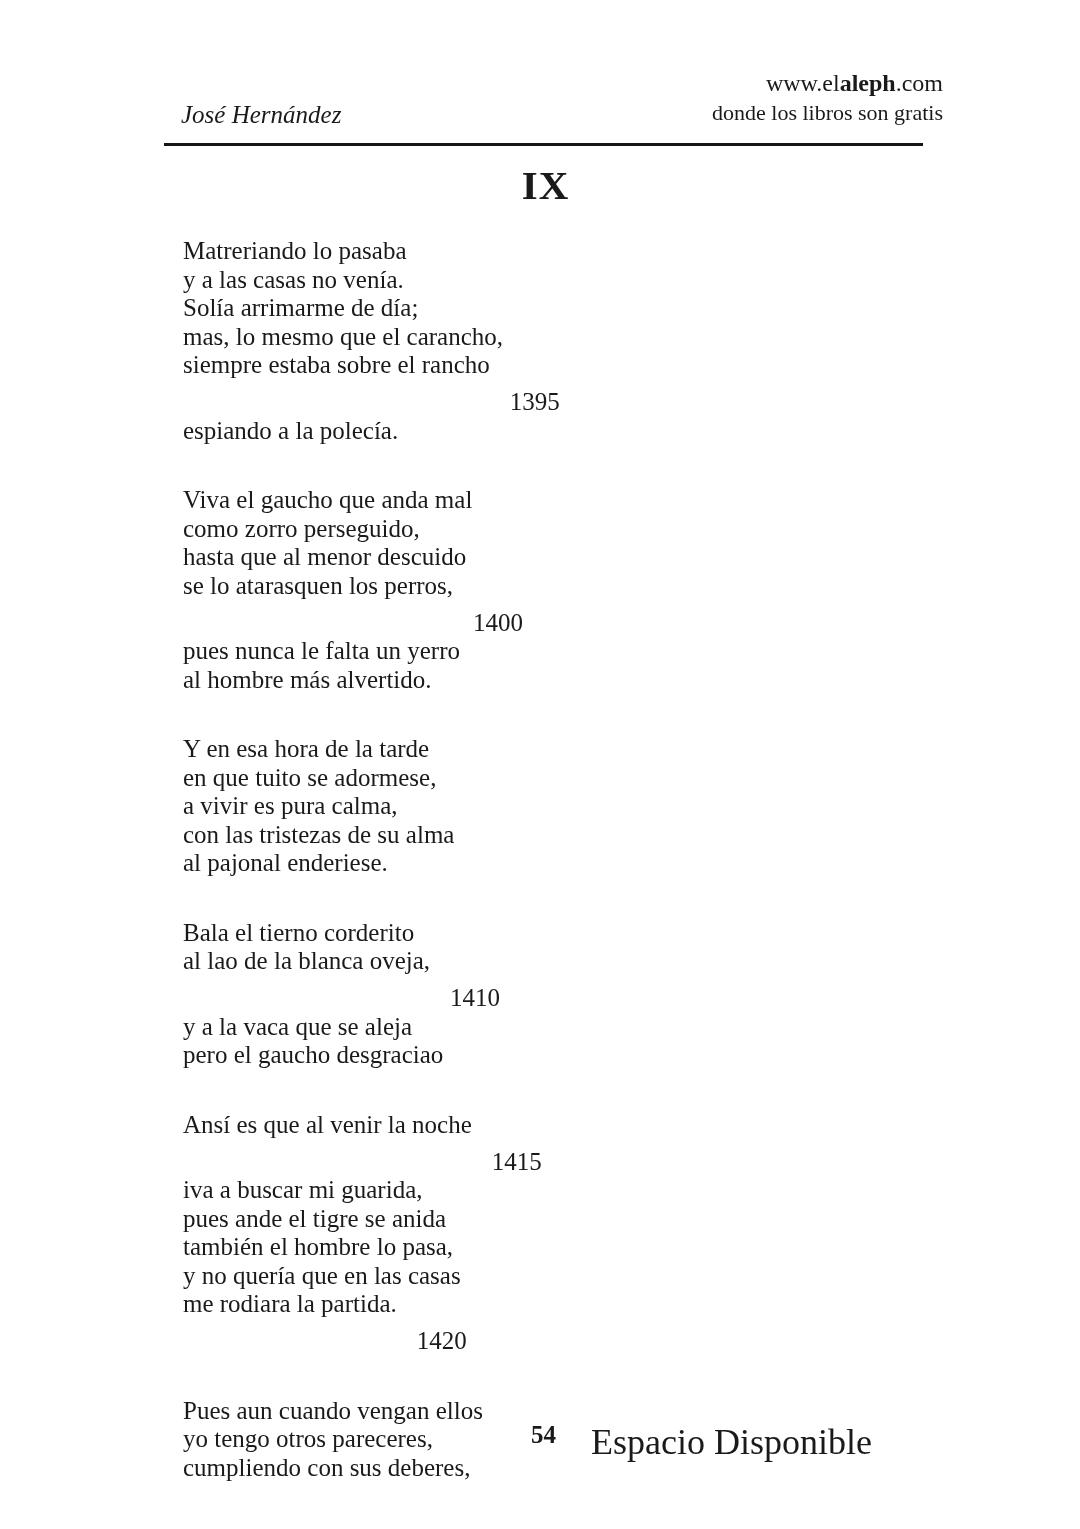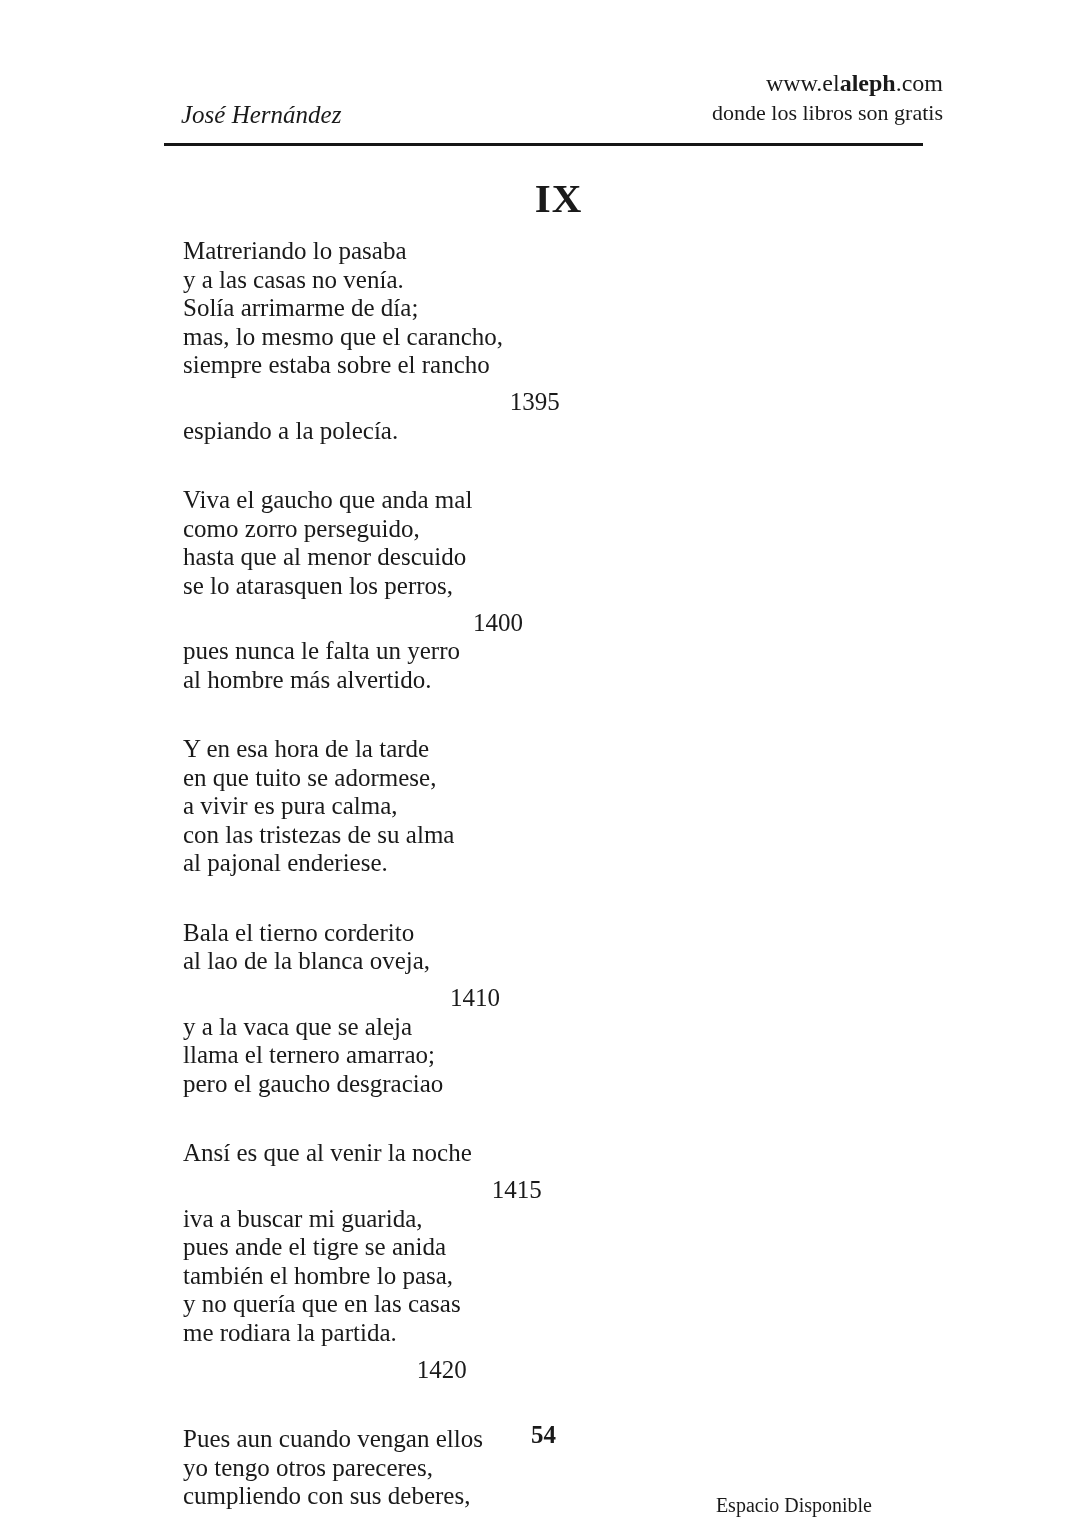--- a/index.html
+++ b/index.html
@@ -43,21 +43,21 @@
     height: 3px;
     background: #161616;
   }
 
   
   .chapter-title {
     position: absolute;
     left: 164px;
     top: 160px;
     width: 759px;
-    margin: 15px;
+    margin: 2px;
     text-align: center;
     font-size: 41px;
     font-weight: bold;
     line-height: 46px;
     letter-spacing: 1px;
   }
 
   
   .poem {
     position: absolute;
@@ -84,22 +84,22 @@
     top: 1420px;
     width: 759px;
     text-align: center;
     font-size: 25px;
     font-weight: bold;
     line-height: 30px;
   }
   .footer-note {
     position: absolute;
     right: 208px;
-    top: 1488px;
-    font-size: 20px;
+    top: 1425px;
+    font-size: 36px;
     line-height: 34px;
     white-space: nowrap;
   }
 </style>
 </head>
 <body>
 
 <div class="page">
 
   <div class="author">José Hernández</div>
@@ -178,23 +178,20 @@
           <span class="line-text">Bala el tierno corderito</span>
         </div>
         <div class="poem-line">
           <span class="line-text">al lao de la blanca oveja,</span>
           <span class="line-number">1410</span>
         </div>
         <div class="poem-line">
           <span class="line-text">y a la vaca que se aleja</span>
         </div>
         <div class="poem-line">
-          <span class="line-text">llama el ternero amarrao;</span>
-        </div>
-        <div class="poem-line">
           <span class="line-text">pero el gaucho desgraciao</span>
         </div>
       </div>
       <div class="stanza">
         <div class="poem-line">
           <span class="line-text">Ansí es que al venir la noche</span>
           <span class="line-number">1415</span>
         </div>
         <div class="poem-line">
           <span class="line-text">iva a buscar mi guarida,</span>

